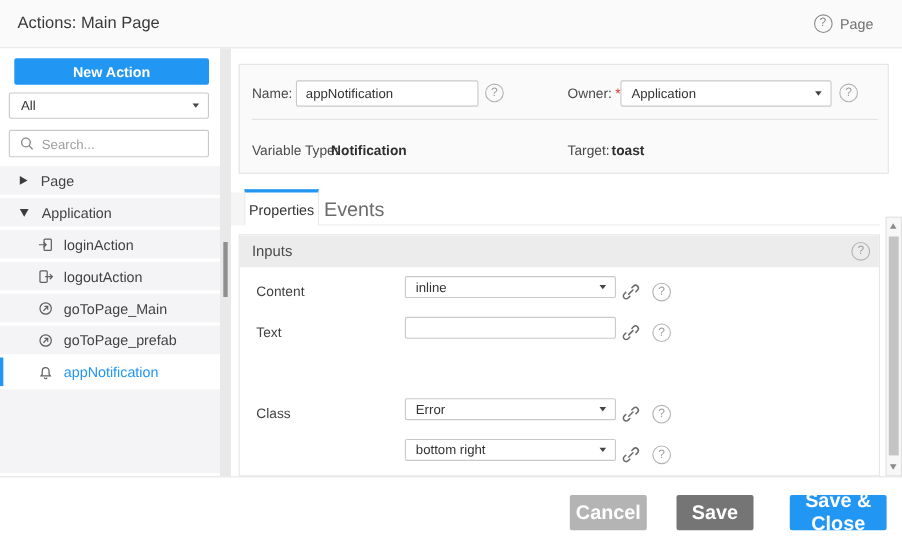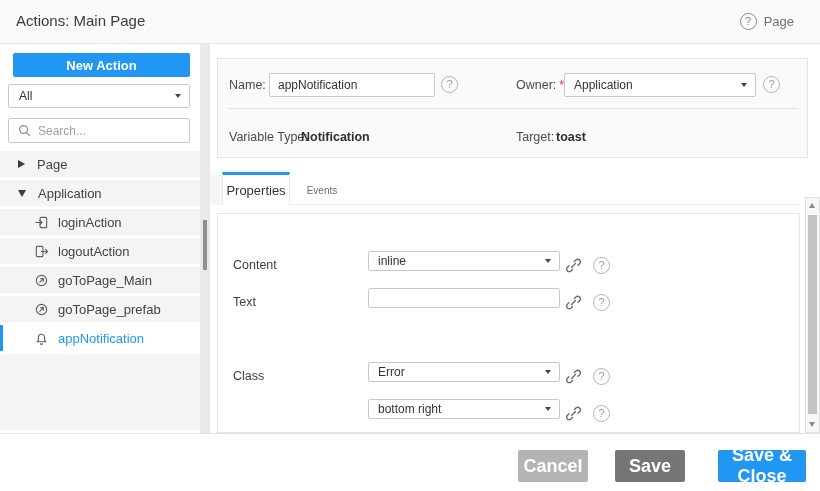--- a/index.html
+++ b/index.html
@@ -65,21 +65,21 @@
   .owner-select { left:346px; top:14px; width:192px; height:24px; }
   .form-divider { position:absolute; left:11px; top:49px; width:569px; height:1px; background:#e2e2e2; }
   .ro-value { position:absolute; font-size:12.5px; color:#2f2f2f; font-weight:700; }
   
   .tab-left-pad { position:absolute; left:210px; top:175px; width:12px; height:30px; background:#f5f5f5; }
   .tab-active { position:absolute; left:222px; top:172px; width:68px; height:33px;
     background:#fff; border-top:3px solid #2196f3; border-left:1px solid #e9e9e9;
     border-right:1px solid #e9e9e9; display:flex; align-items:center; justify-content:center;
     font-size:13px; color:#333; cursor:pointer; }
   .tab-inactive { position:absolute; left:290px; top:175px; width:64px; height:30px;
-    display:flex; align-items:center; justify-content:center; font-size:10px; color:#6b6b6b; cursor:pointer; }
+    display:flex; align-items:center; justify-content:center; font-size:18px; color:#6b6b6b; cursor:pointer; }
   .tab-bottom-line { position:absolute; left:290px; top:204px; width:510px; height:1px; background:#ededed; }
   
   .inputs-panel { position:absolute; left:217px; top:213px; width:583px; height:220px;
     background:#fff; border:1px solid #e7e7e7; overflow:hidden; }
   .inputs-header { position:relative; height:29px; background:#ececec; }
   .inputs-title { position:absolute; left:11px; top:0; line-height:29px; font-size:13.5px; color:#4a4a4a; }
   .inputs-help { position:absolute; right:8px; top:6px; }
   .prow { position:absolute; left:0; right:0; height:29px; }
   .prow .plabel { position:absolute; left:15px; top:0; width:130px; line-height:29px;
     font-size:12.5px; color:#424242; }
@@ -223,20 +223,24 @@
     <div class="flabel" style="left:298px;top:71px;">Target:</div>
     <div class="ro-value" style="left:338px;top:71px;">toast</div>
   </div>
 
   <div class="tab-left-pad"></div>
   <div class="tab-active">Properties</div>
   <div class="tab-inactive">Events</div>
   <div class="tab-bottom-line"></div>
 
   <div class="inputs-panel">
+    <div class="inputs-header">
+      <div class="inputs-title">Inputs</div>
+      <span class="qicon light inputs-help"></span>
+    </div>
 
     <div class="prow r0">
       <div class="plabel">Content</div>
       <div class="sel ctl" style="position:absolute;">
         <span>inline</span>
         <span class="sel-caret"></span>
       </div>
       <svg class="link-icon" viewBox="0 0 16 16" width="17" height="17">
           <g fill="none" stroke="#6b6b6b" stroke-width="1.3" stroke-linecap="round">
             <path d="M6.2 9.8l3.6-3.6"></path>

